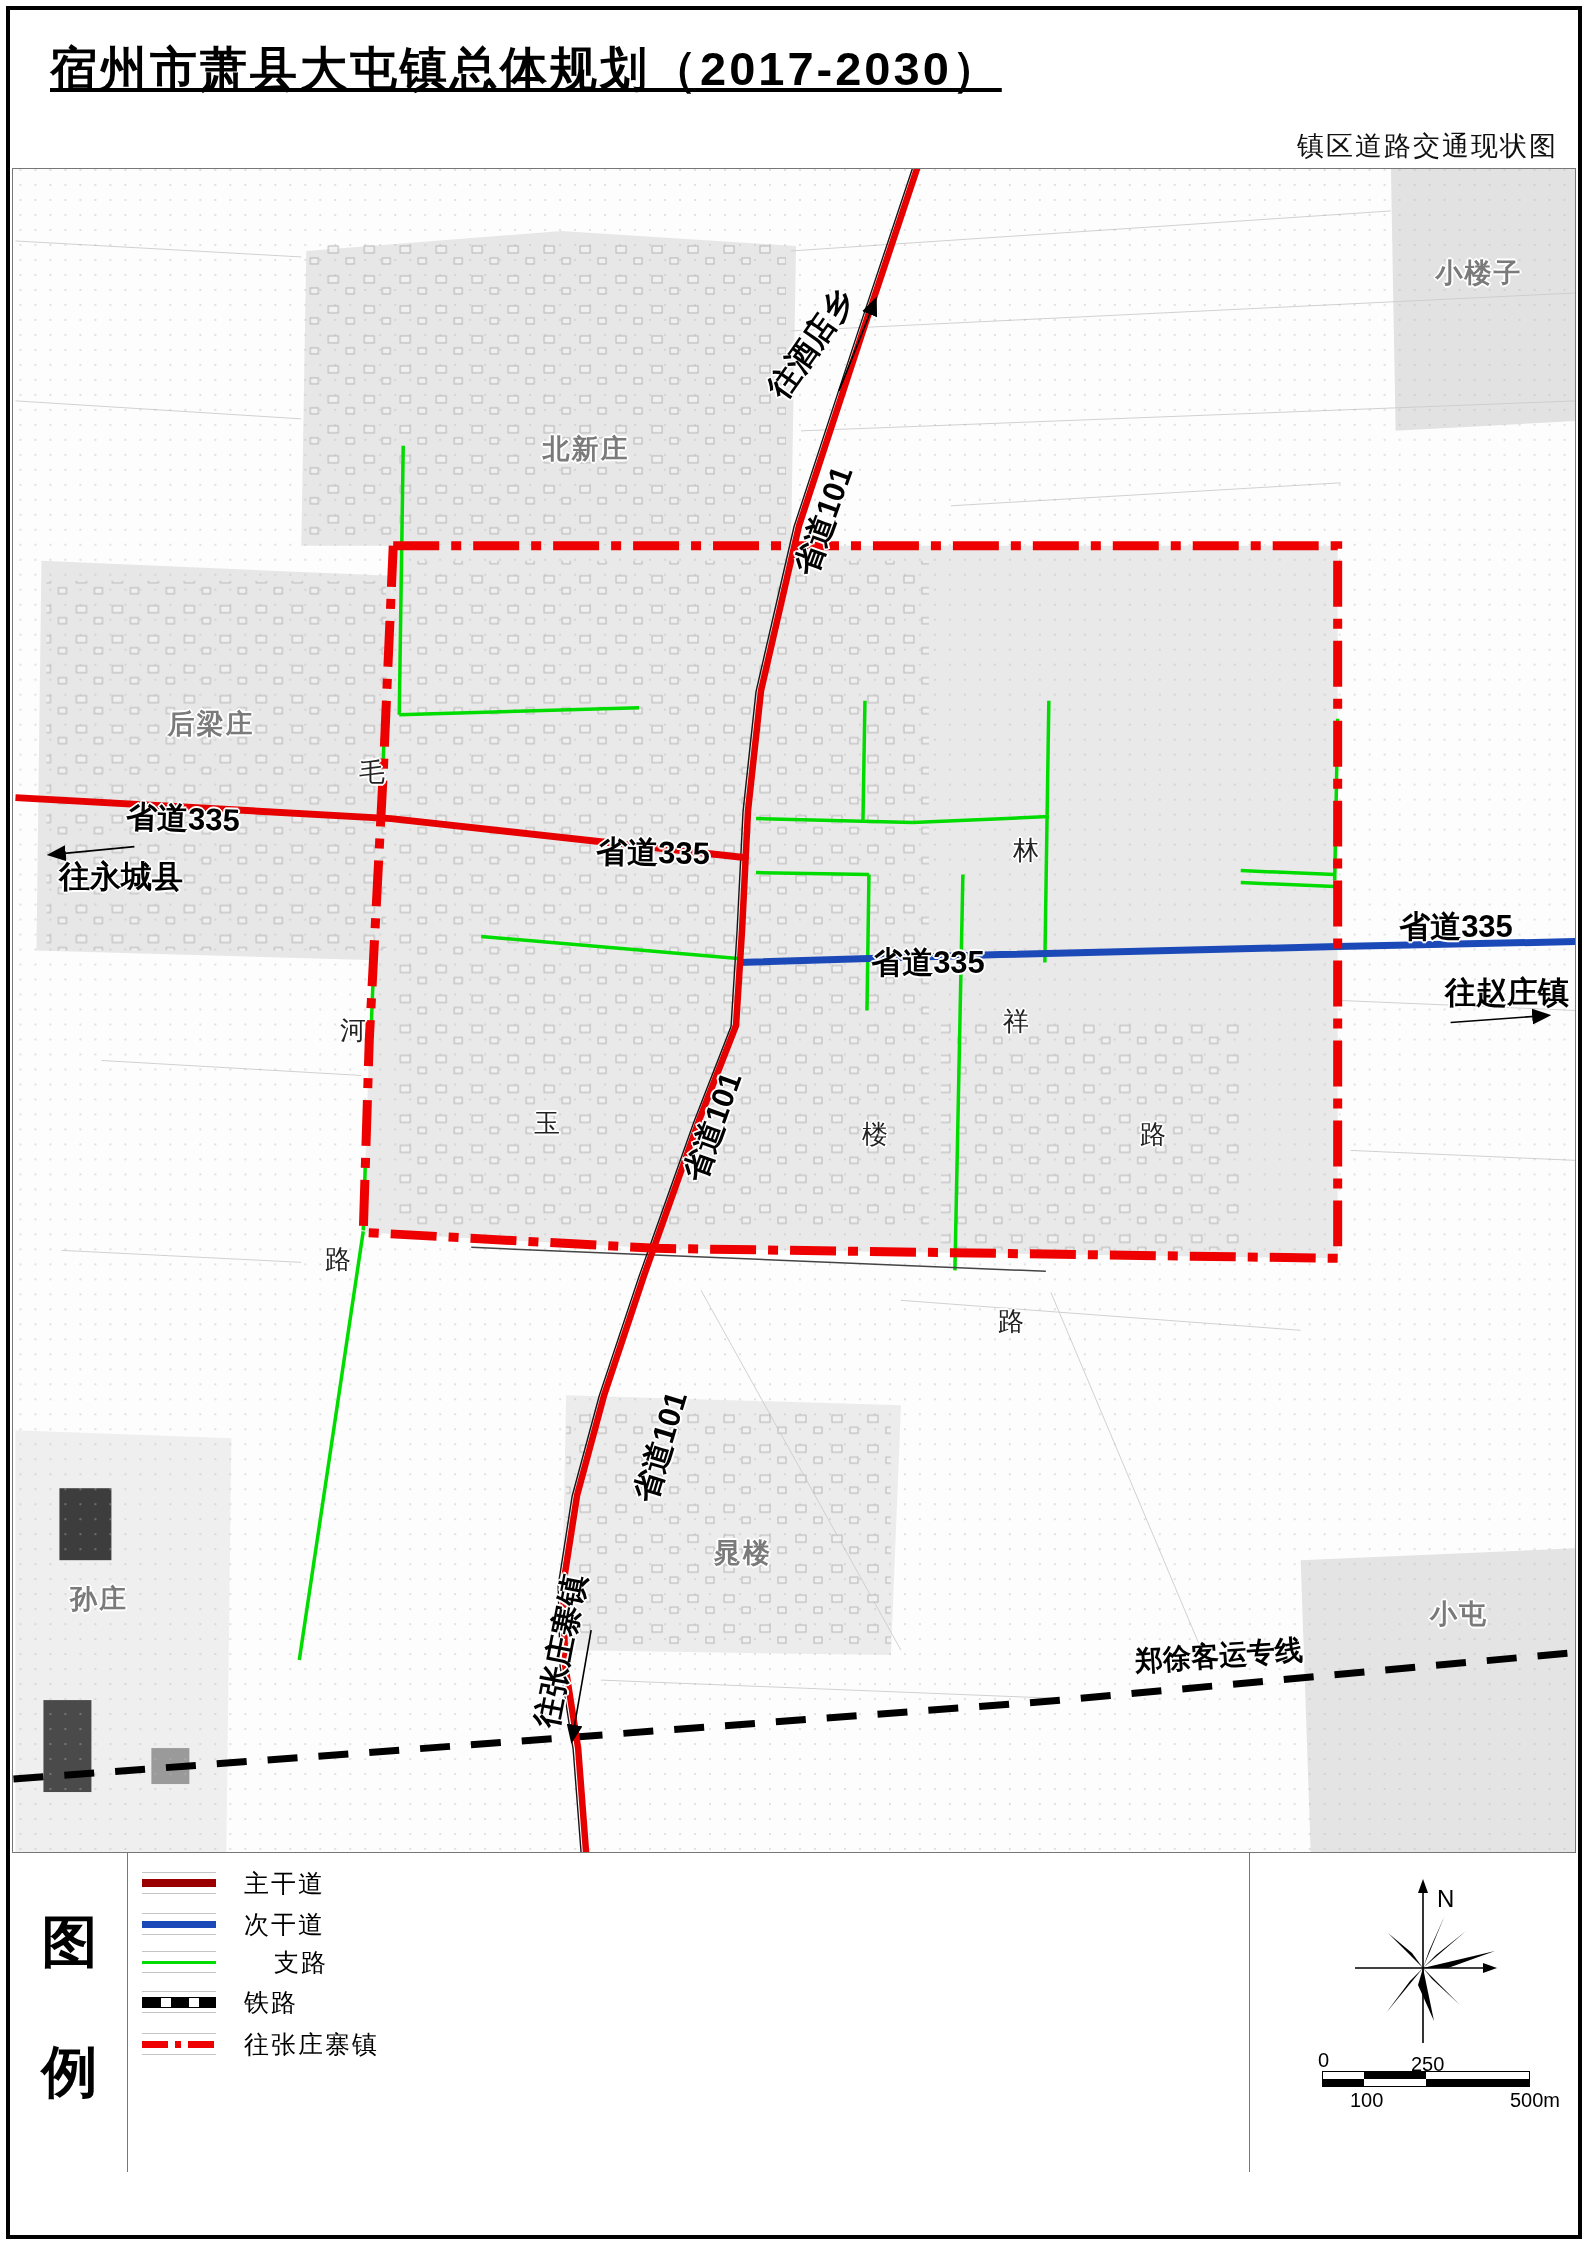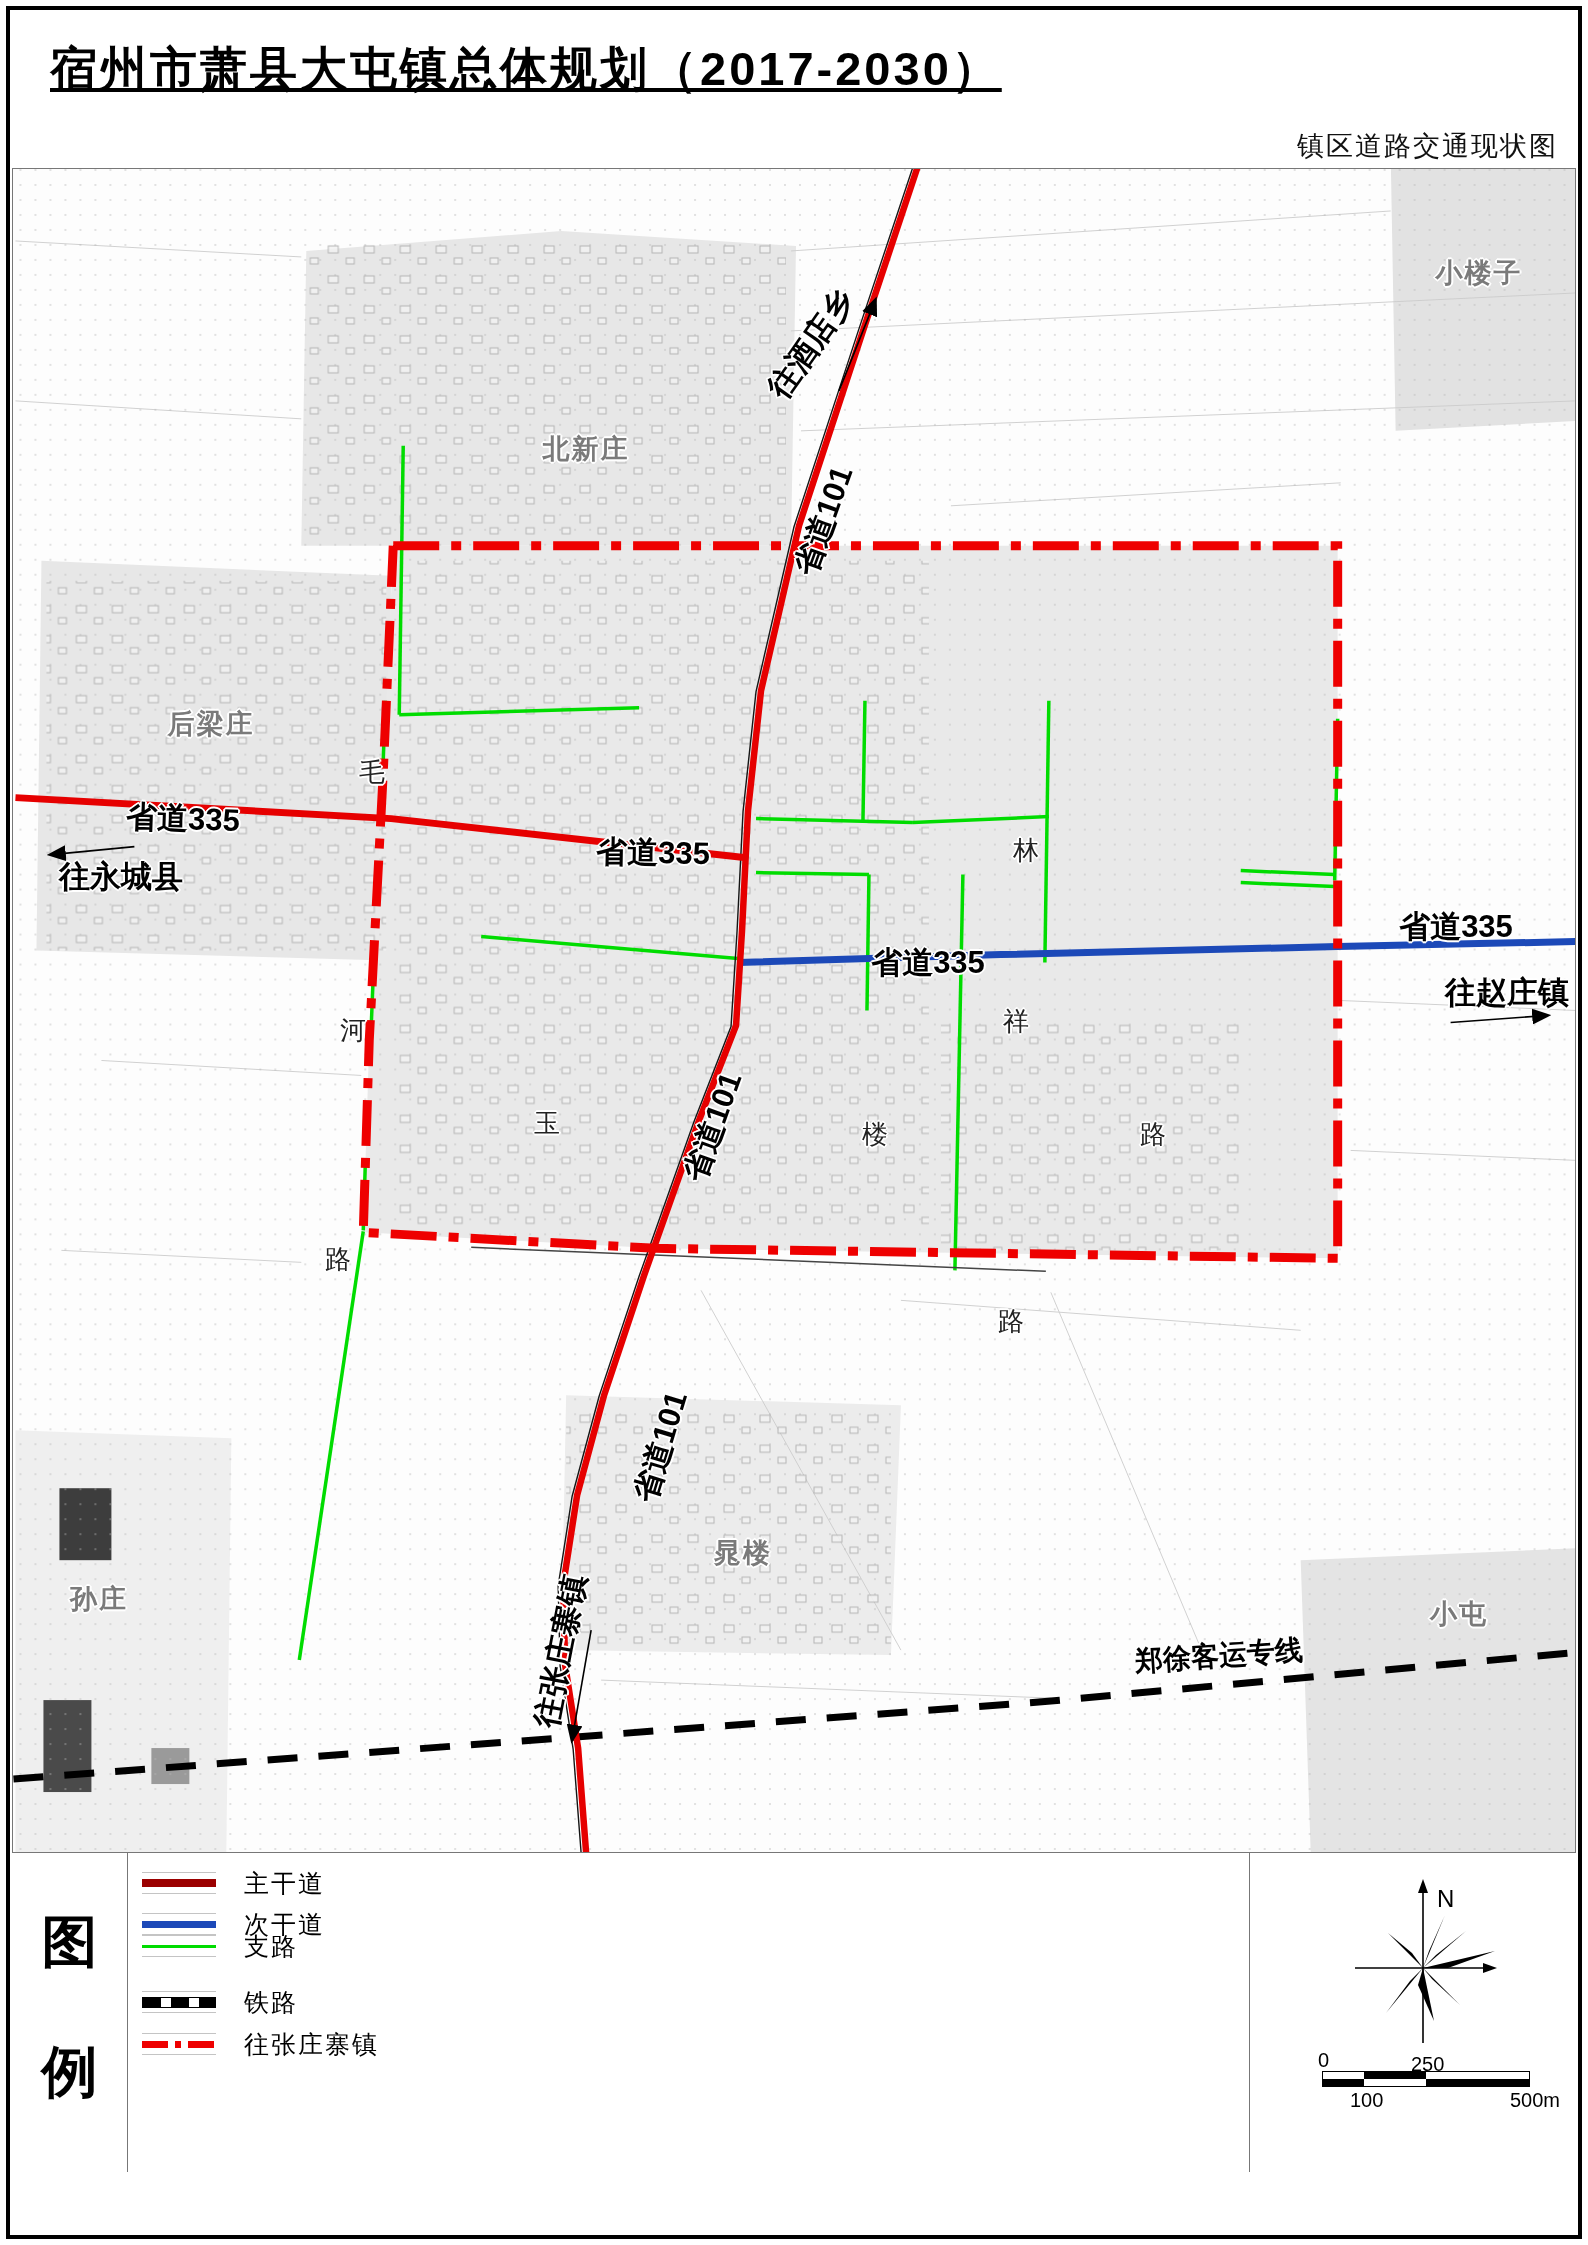--- a/index.html
+++ b/index.html
@@ -204,21 +204,21 @@
             <div class="line" style="height: 8px; background: rgb(155, 0, 0);"></div>
           </div>
           <span class="legend-label">主干道</span>
         </div>
         <div class="legend-row" style="top: 58px; left: 0px;">
           <div class="swatch">
             <div class="line" style="height: 7px; background: rgb(28, 73, 184);"></div>
           </div>
           <span class="legend-label">次干道</span>
         </div>
-        <div class="legend-row" style="top: 80px; left: 0px;">
+        <div class="legend-row" style="top: 96px; left: 0px; gap: 30px;">
           <div class="swatch">
             <div class="line" style="height: 3px; background: rgb(0, 220, 0);"></div>
           </div>
           <span class="legend-label">支路</span>
         </div>
         <div class="legend-row" style="top: 136px; left: 0px;">
           <div class="swatch">
             <div class="line" style="height: 9px; border: 1px solid rgb(0, 0, 0); background: repeating-linear-gradient(90deg, rgb(0, 0, 0) 0px, rgb(0, 0, 0) 18px, rgb(255, 255, 255) 18px, rgb(255, 255, 255) 28px);"></div>
           </div>
           <span class="legend-label">铁路</span>

